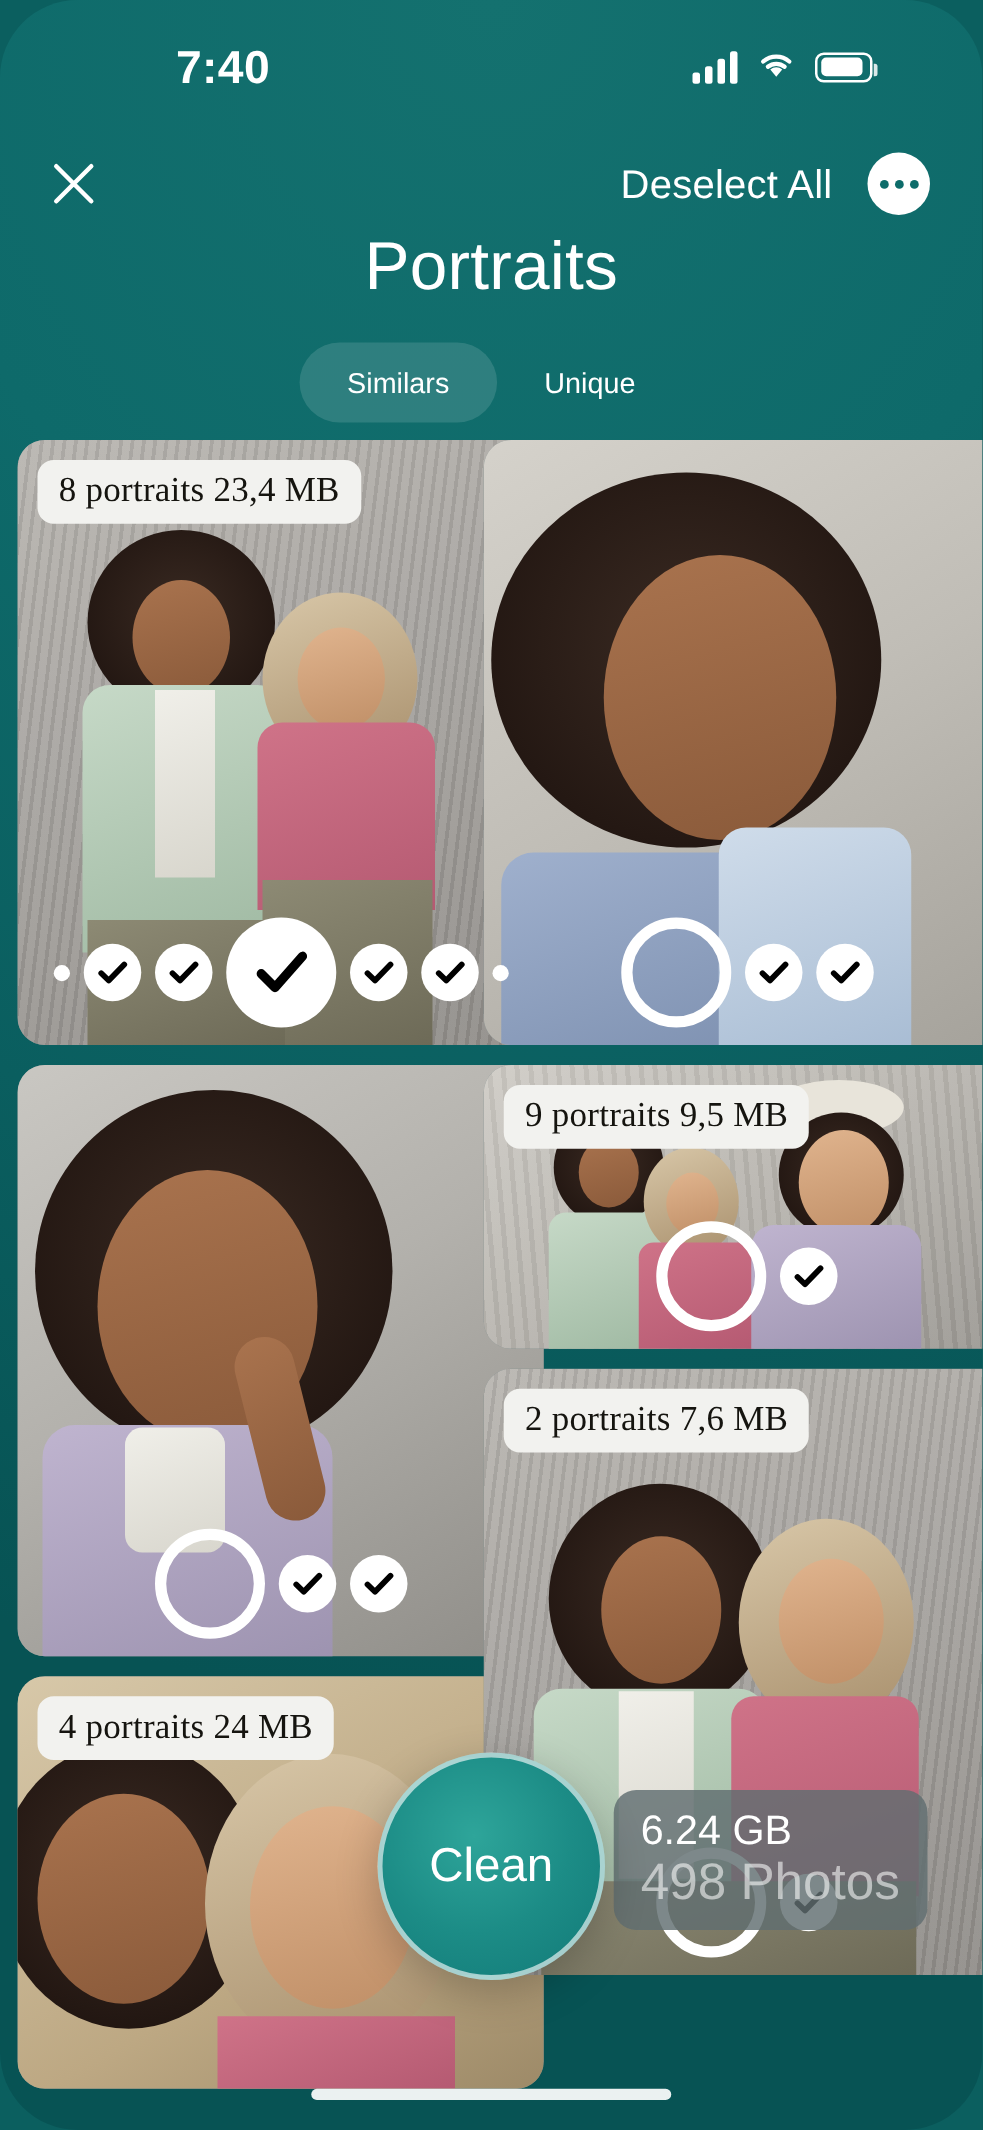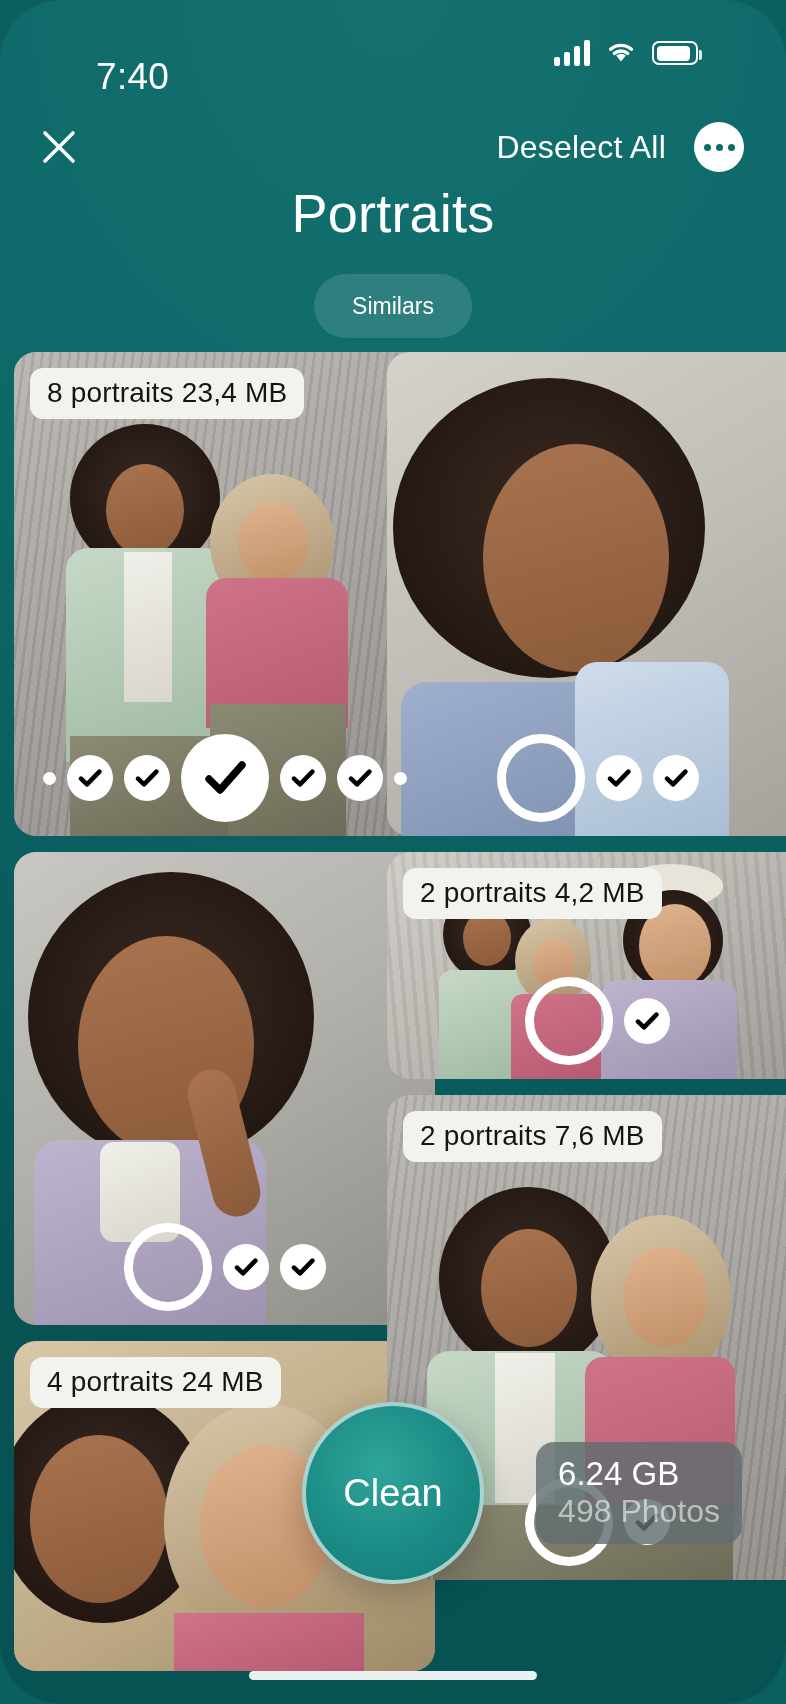--- a/index.html
+++ b/index.html
@@ -11,22 +11,22 @@
   }
   #phone {
     position:relative; width:786px; height:1704px;
     background:
       radial-gradient(160% 80% at 50% 0%, #14716f 0%, #0e6a6a 38%, #0a5e5f 70%, #075354 100%);
     border-radius:62px; overflow:hidden;
   }
   
   #statusbar { position:absolute; top:0; left:0; right:0; height:108px; }
   #clock {
-    position:absolute; left:96px; top:33px; width:120px; text-align:left;
-    color:#fff; font-size:37px; font-weight:400; letter-spacing:.3px;margin-top:23px;
+    position:absolute; left:96px; top:33px; width:120px; text-align:right;
+    color:#fff; font-size:37px; font-weight:700; letter-spacing:.3px;
   }
   #status-right { position:absolute; right:88px; top:38px; display:flex; align-items:center; gap:14px; }
   .cell-bars { display:flex; align-items:flex-end; gap:4px; height:26px; }
   .cell-bars i { display:block; width:6px; background:#fff; border-radius:2px; }
   .cell-bars i:nth-child(1){height:9px}
   .cell-bars i:nth-child(2){height:14px}
   .cell-bars i:nth-child(3){height:20px}
   .cell-bars i:nth-child(4){height:26px}
   .batt { position:relative; width:46px; height:24px; border:2.5px solid #fff; border-radius:7px; }
   .batt::after { content:""; position:absolute; right:-6px; top:7px; width:3px; height:10px;
@@ -63,21 +63,21 @@
   }
   .seg {
     display:flex; align-items:center; justify-content:center;
     height:64px; padding:0 38px; border-radius:32px;
     color:#fff; font-size:23px; font-weight:400; cursor:pointer; white-space:nowrap;
   }
   .seg.active { background:rgba(255,255,255,.13); }
 
   
   #grid { position:absolute; top:352px; left:14px; width:758px; height:1352px; }
-  .col { position:absolute; width:421px; }
+  .col { position:absolute; width:421px;font-family:Liberation Serif, serif; }
   .col-l { left:0; } .col-r { left:373px; }
 
   .card {
     position:relative; width:100%; border-radius:22px; overflow:hidden;
     margin-bottom:16px; background:#7d8a8a;
   }
   .photo { position:absolute; inset:0; }
 
   .chip {
     position:absolute; left:16px; top:16px; z-index:4;
@@ -134,21 +134,21 @@
     box-shadow:0 10px 34px rgba(0,0,0,.22);
   }
   #clean-label { color:#fff; font-size:38px; font-weight:400; }
 
   #storage-badge {
     position:absolute; right:44px; bottom:160px; z-index:29;
     background:rgba(96,110,112,.82); border-radius:18px;
     padding:13px 22px 15px; text-align:left;margin-left:18px;
   }
   #storage-size { color:#fff; font-size:33px; font-weight:400; line-height:1.14; }
-  #storage-count { color:rgba(255,255,255,.56); font-size:32px; font-weight:400; line-height:1.14; }
+  #storage-count { color:rgba(255,255,255,.56); font-size:41px; font-weight:400; line-height:1.14; }
 
   #home-indicator {
     position:absolute; left:50%; transform:translateX(-50%); bottom:24px;
     width:288px; height:9px; border-radius:6px; background:rgba(255,255,255,.92); z-index:40;
   }
 </style>
 </head>
 <body>
 
 <div id="phone">
@@ -186,20 +186,21 @@
     <div id="deselect-all">Deselect All</div>
     <div id="more-btn">
       <span></span>
       <span></span>
       <span></span>
     </div>
   </div>
 
   <div id="segmented">
     <div class="seg active">Similars</div>
+    <div class="seg">Unique</div>
   </div>
 
   <div id="grid">
 
     <div class="col col-l">
 
       <div class="card" style="height:484px">
         <div class="photo wall">
           <div class="ell hairdark" style="left:56px;top:72px;width:150px;height:148px"></div>
           <div class="ell skin" style="left:92px;top:112px;width:78px;height:92px"></div>
@@ -309,21 +310,21 @@
           <div class="ell skin" style="left:76px;top:58px;width:48px;height:56px"></div>
           <div class="rect mintshirt" style="left:52px;top:118px;width:96px;height:110px;border-radius:14px 14px 0 0"></div>
           <div class="ell hairblond" style="left:128px;top:66px;width:76px;height:86px"></div>
           <div class="ell skin2" style="left:146px;top:86px;width:42px;height:50px"></div>
           <div class="rect pinkshirt" style="left:124px;top:142px;width:92px;height:86px;border-radius:12px 12px 0 0"></div>
           <div class="ell" style="left:232px;top:12px;width:104px;height:44px;background:#e8e4da"></div>
           <div class="ell hairdark" style="left:236px;top:38px;width:100px;height:100px"></div>
           <div class="ell skin2" style="left:252px;top:52px;width:72px;height:84px"></div>
           <div class="rect lilac" style="left:214px;top:128px;width:136px;height:100px;border-radius:18px 18px 0 0"></div>
         </div>
-        <div class="chip">2 portraits 4,2 MB</div>
+        <div class="chip">9 portraits 9,5 MB</div>
         <div class="dots">
           <span class="big ring"></span>
           <span class="mini">
             <svg viewBox="0 0 26 26">
                 <path d="M4 13.6 10 19.4 22.4 6.6" stroke="#000" stroke-width="4.6" fill="none" stroke-linecap="round" stroke-linejoin="round"></path>
               </svg>
           </span>
         </div>
       </div>
 

